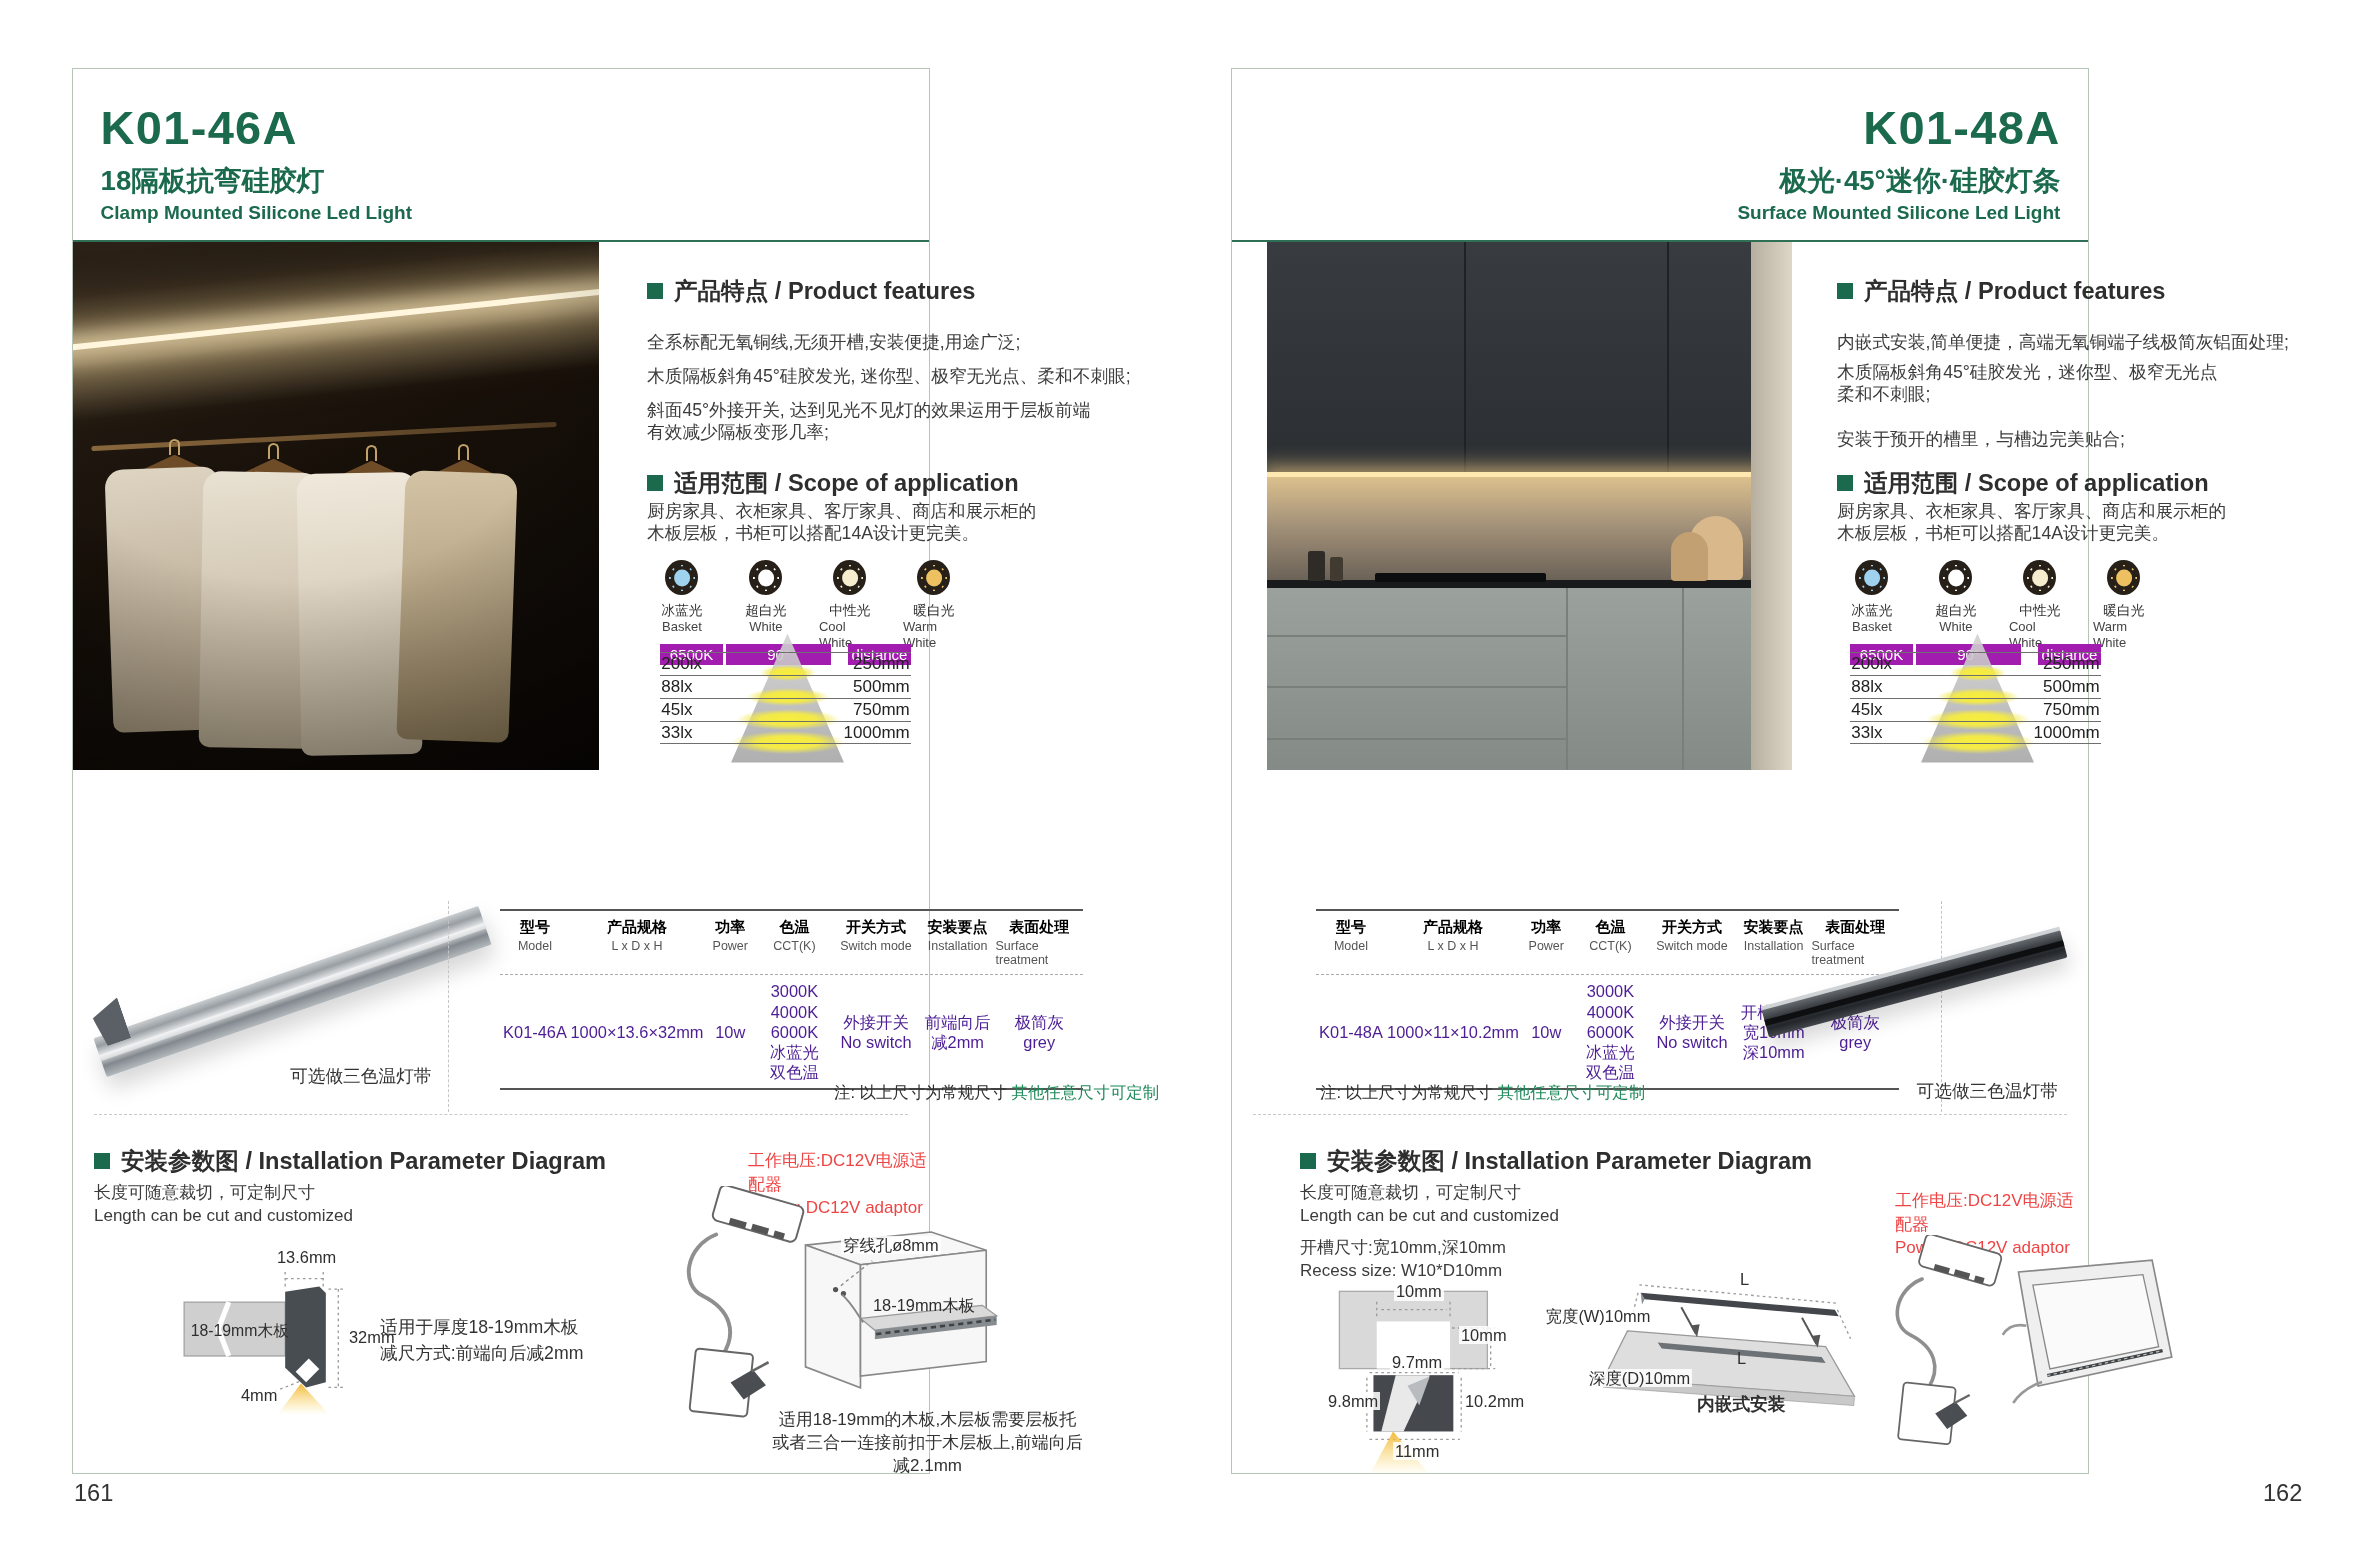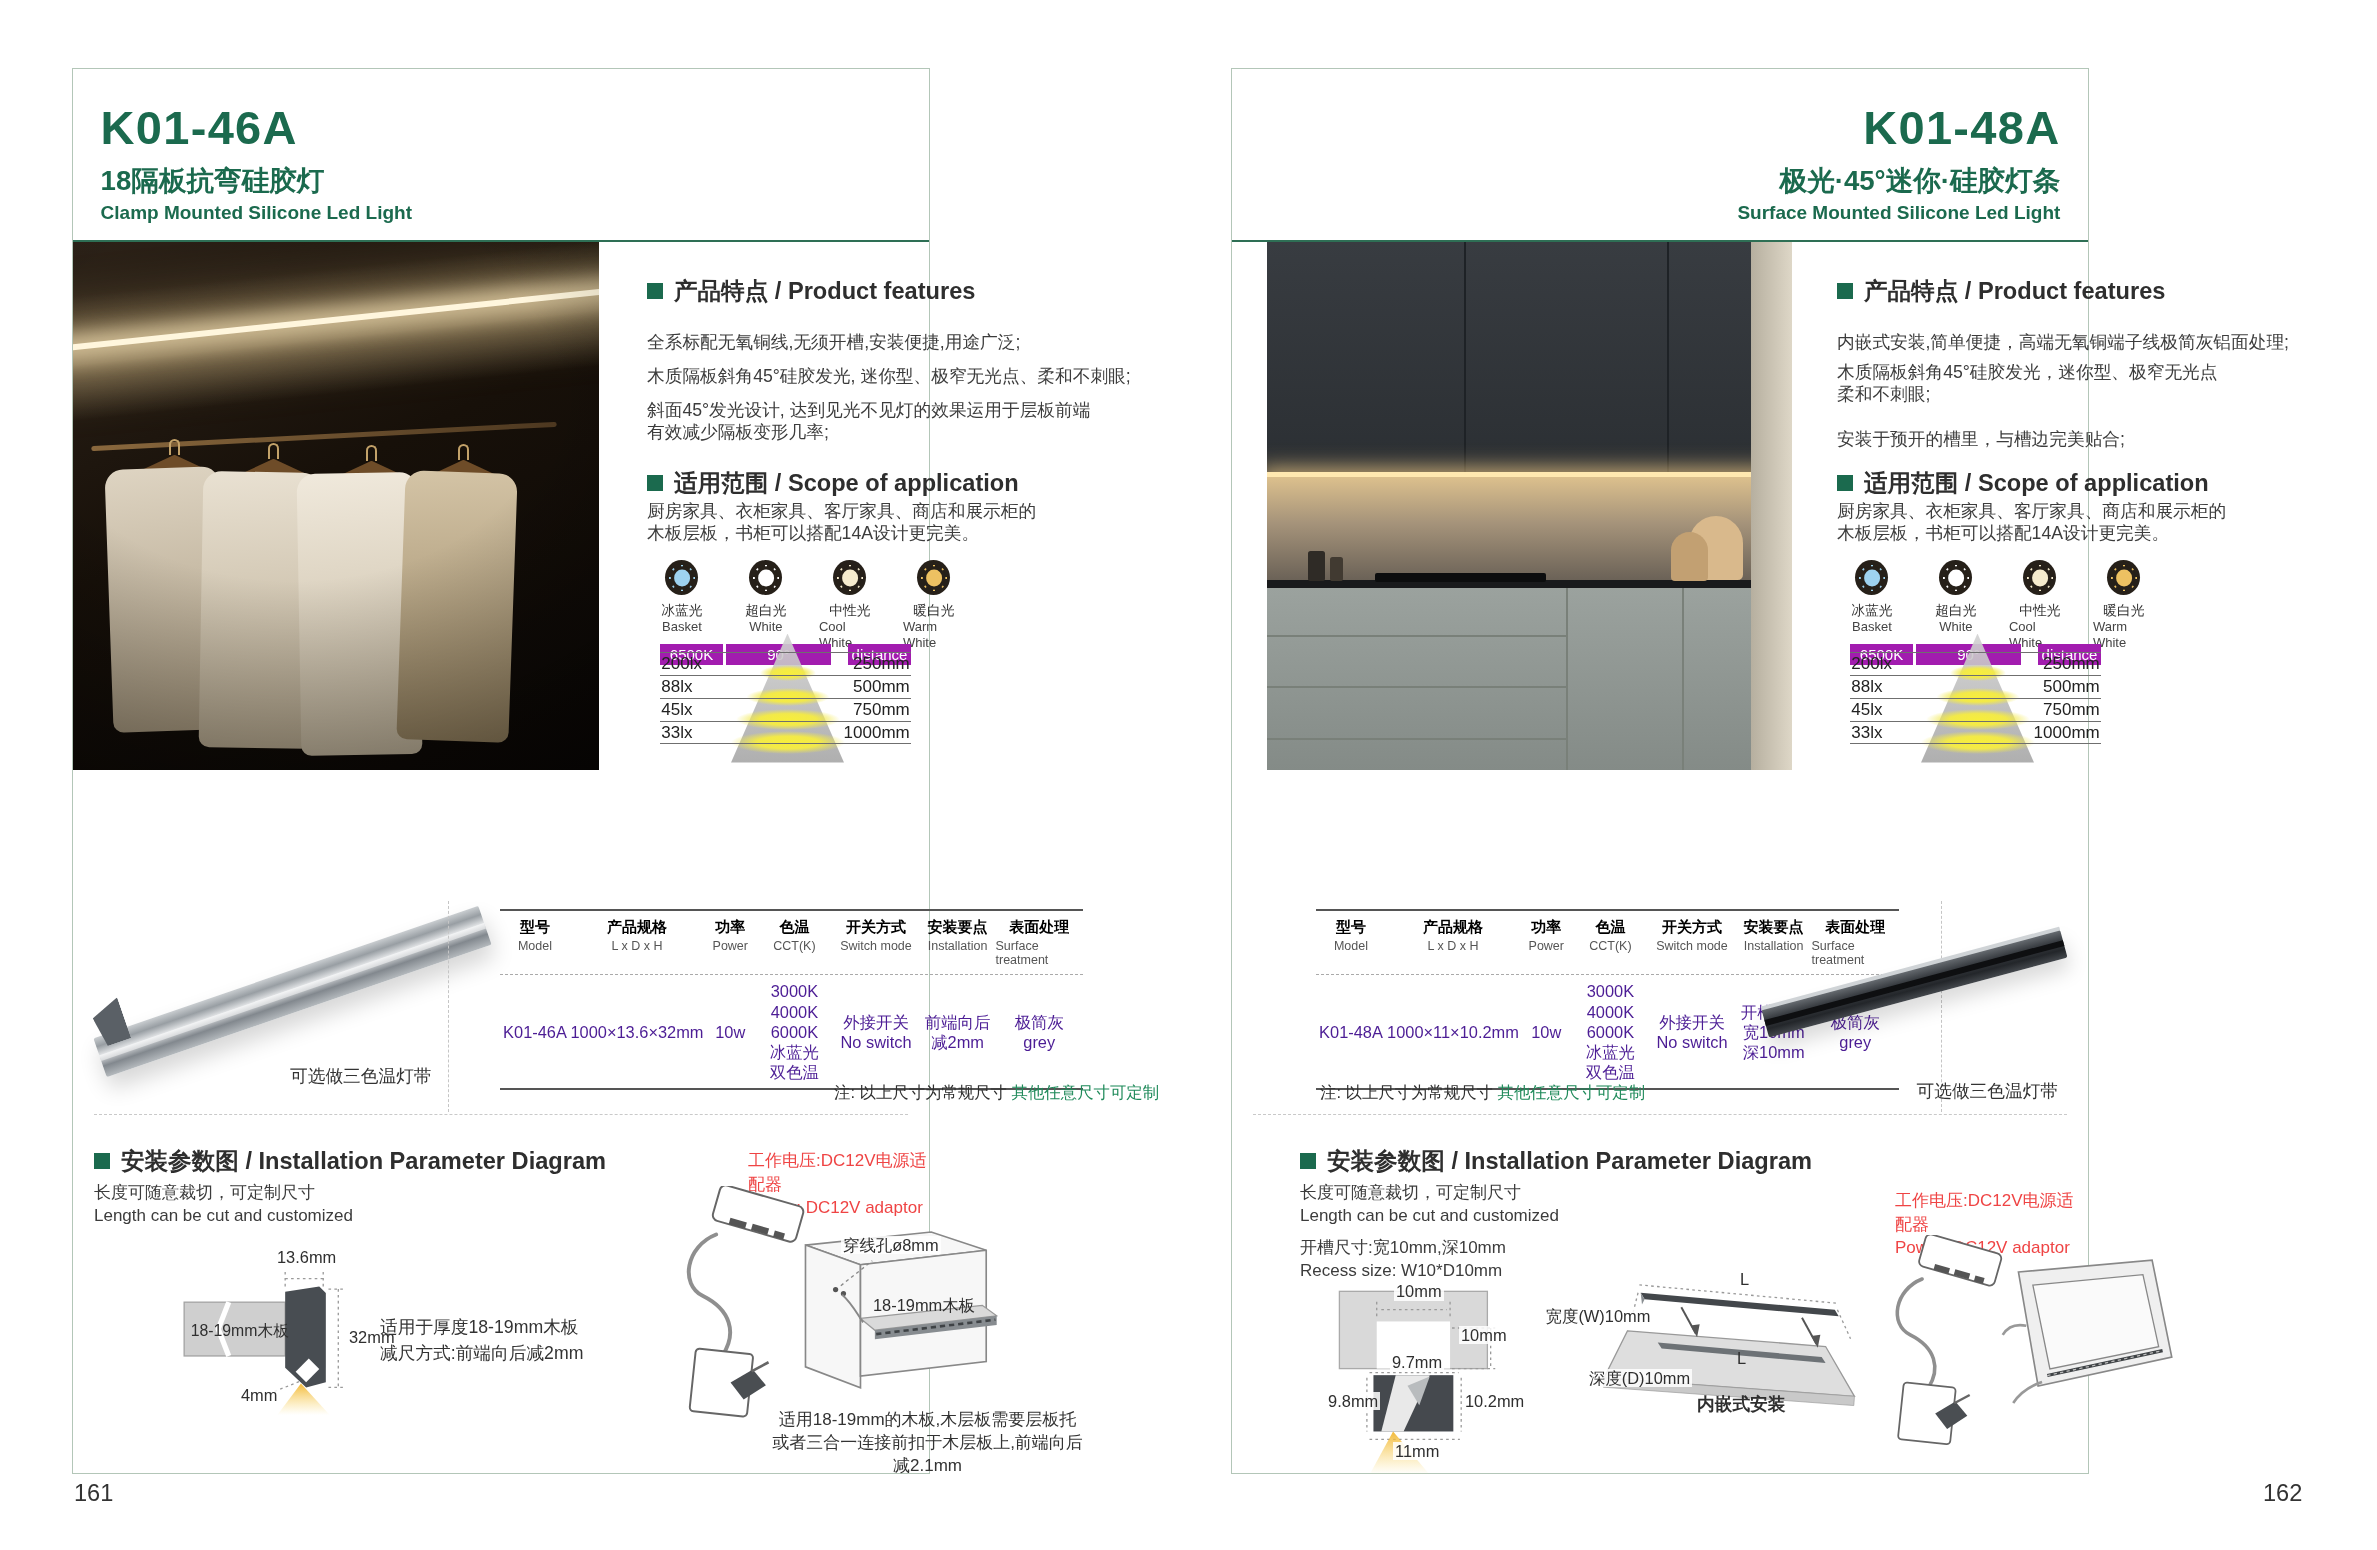--- a/index.html
+++ b/index.html
@@ -197,21 +197,21 @@
     <div class="shirt s4"></div>
   </div>
 
   <div class="col">
     <div class="sec f-head">
       <span class="sq"></span>
       <span>产品特点 / Product features</span>
     </div>
     <div class="body-p fp0">全系标配无氧铜线,无须开槽,安装便捷,用途广泛;</div>
     <div class="body-p fp1">木质隔板斜角45°硅胶发光, 迷你型、极窄无光点、柔和不刺眼;</div>
-    <div class="body-p fp2">斜面45°发光设计, 达到见光不见灯的效果运用于层板前端
+    <div class="body-p fp2">斜面45°外接开关, 达到见光不见灯的效果运用于层板前端
 有效减少隔板变形几率;</div>
     <div class="sec s-head">
       <span class="sq"></span>
       <span>适用范围 / Scope of application</span>
     </div>
     <div class="body-p s-text">厨房家具、衣柜家具、客厅家具、商店和展示柜的
 木板层板，书柜可以搭配14A设计更完美。</div>
 
     <div class="modes">
       <div class="mode">

